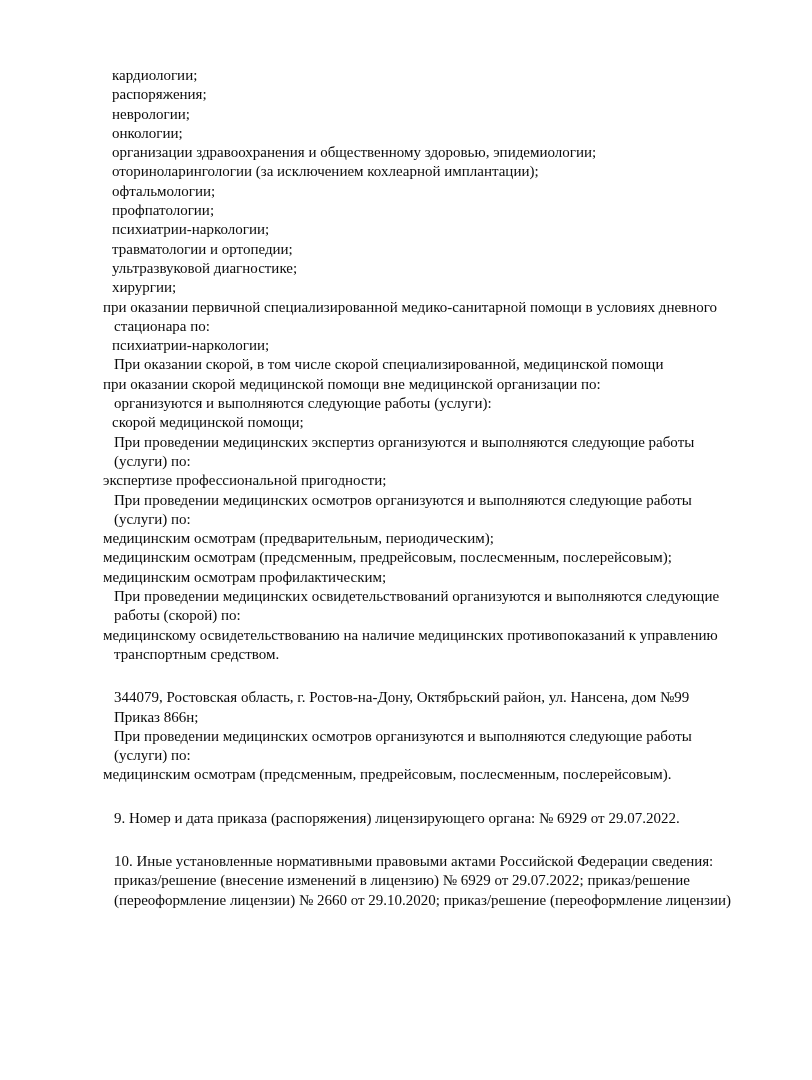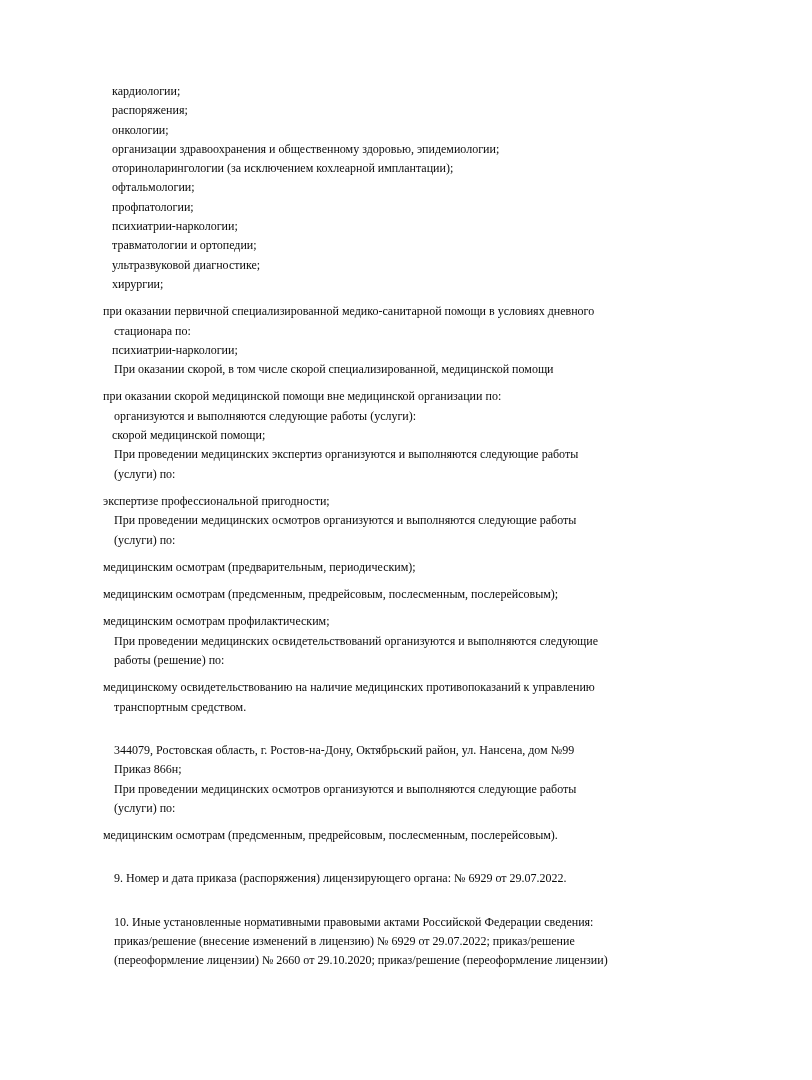--- a/index.html
+++ b/index.html
@@ -8,44 +8,45 @@
   }
   body {
     width: 812px;
     height: 1080px;
     background: #ffffff;
     overflow: hidden;
     position: relative;
   }
   .page {
     position: absolute;
-    top: 82px;
+    top: 66px;
     left: 96px;
     width: 690px;
     font-family: "Liberation Serif", "DejaVu Serif", serif;
-    font-size: 12px;
+    font-size: 15px;
     line-height: 19.3px;
     color: #0a0a0a;
     -webkit-font-smoothing: antialiased;
   }
   .line {
     white-space: nowrap;
     min-height: 19.3px;
   }
   .indent-0 { margin-left: 18px; }
-  .indent-1 { margin-left: 7px; margin-top: 8px; }
+  .indent-1 { margin-left: 7px; }
   .indent-2 { margin-left: 16px; }
   .blank { height: 24px; }
 </style>
 </head>
 <body style="background: rgb(255, 255, 255);">
 
 <div class="page" id="doc-body" style="color: rgb(10, 10, 10);">
     <div class="line indent-2">кардиологии;</div>
     <div class="line indent-2">распоряжения;</div>
+    <div class="line indent-2">неврологии;</div>
     <div class="line indent-2">онкологии;</div>
     <div class="line indent-2">организации здравоохранения и общественному здоровью, эпидемиологии;</div>
     <div class="line indent-2">оториноларингологии (за исключением кохлеарной имплантации);</div>
     <div class="line indent-2">офтальмологии;</div>
     <div class="line indent-2">профпатологии;</div>
     <div class="line indent-2">психиатрии-наркологии;</div>
     <div class="line indent-2">травматологии и ортопедии;</div>
     <div class="line indent-2">ультразвуковой диагностике;</div>
     <div class="line indent-2">хирургии;</div>
     <div class="line indent-1">при оказании первичной специализированной медико-санитарной помощи в условиях дневного</div>
@@ -57,21 +58,21 @@
     <div class="line indent-2">скорой медицинской помощи;</div>
     <div class="line indent-0">При проведении медицинских экспертиз организуются и выполняются следующие работы</div>
     <div class="line indent-0">(услуги) по:</div>
     <div class="line indent-1">экспертизе профессиональной пригодности;</div>
     <div class="line indent-0">При проведении медицинских осмотров организуются и выполняются следующие работы</div>
     <div class="line indent-0">(услуги) по:</div>
     <div class="line indent-1">медицинским осмотрам (предварительным, периодическим);</div>
     <div class="line indent-1">медицинским осмотрам (предсменным, предрейсовым, послесменным, послерейсовым);</div>
     <div class="line indent-1">медицинским осмотрам профилактическим;</div>
     <div class="line indent-0">При проведении медицинских освидетельствований организуются и выполняются следующие</div>
-    <div class="line indent-0">работы (решение) по:</div>
+    <div class="line indent-0">работы (скорой) по:</div>
     <div class="line indent-1">медицинскому освидетельствованию на наличие медицинских противопоказаний к управлению</div>
     <div class="line indent-0">транспортным средством.</div>
     <div class="line blank"></div>
     <div class="line indent-0">344079, Ростовская область, г. Ростов-на-Дону, Октябрьский район, ул. Нансена, дом №99</div>
     <div class="line indent-0">Приказ 866н;</div>
     <div class="line indent-0">При проведении медицинских осмотров организуются и выполняются следующие работы</div>
     <div class="line indent-0">(услуги) по:</div>
     <div class="line indent-1">медицинским осмотрам (предсменным, предрейсовым, послесменным, послерейсовым).</div>
     <div class="line blank"></div>
     <div class="line indent-0">9. Номер и дата приказа (распоряжения) лицензирующего органа: № 6929 от 29.07.2022.</div>

